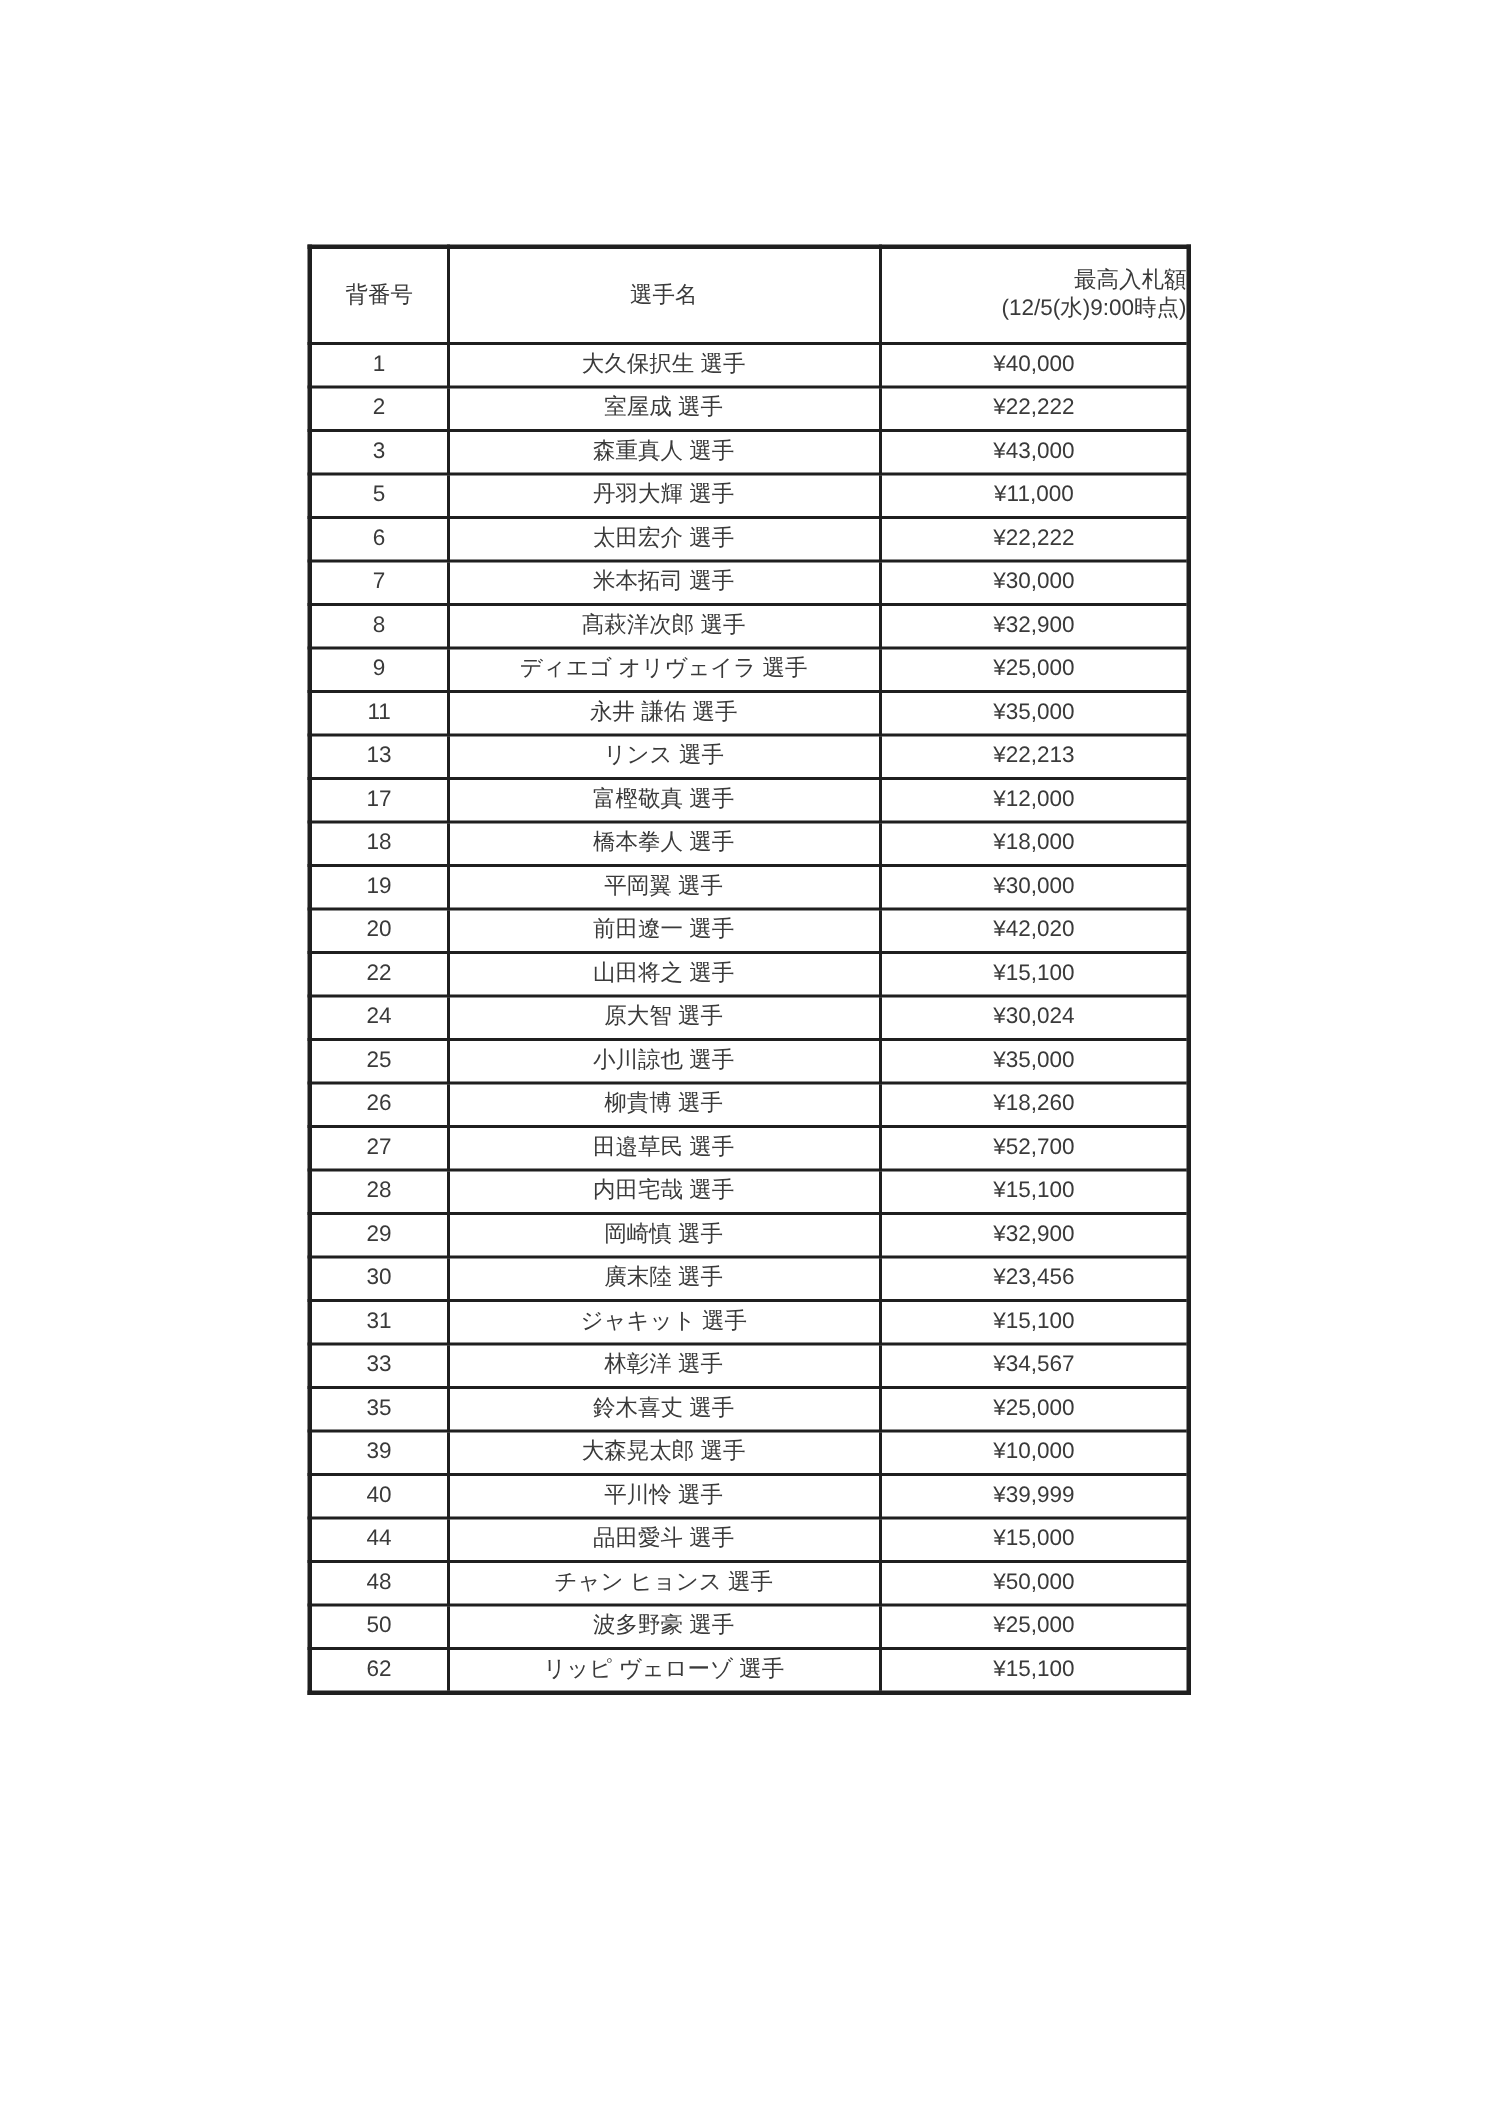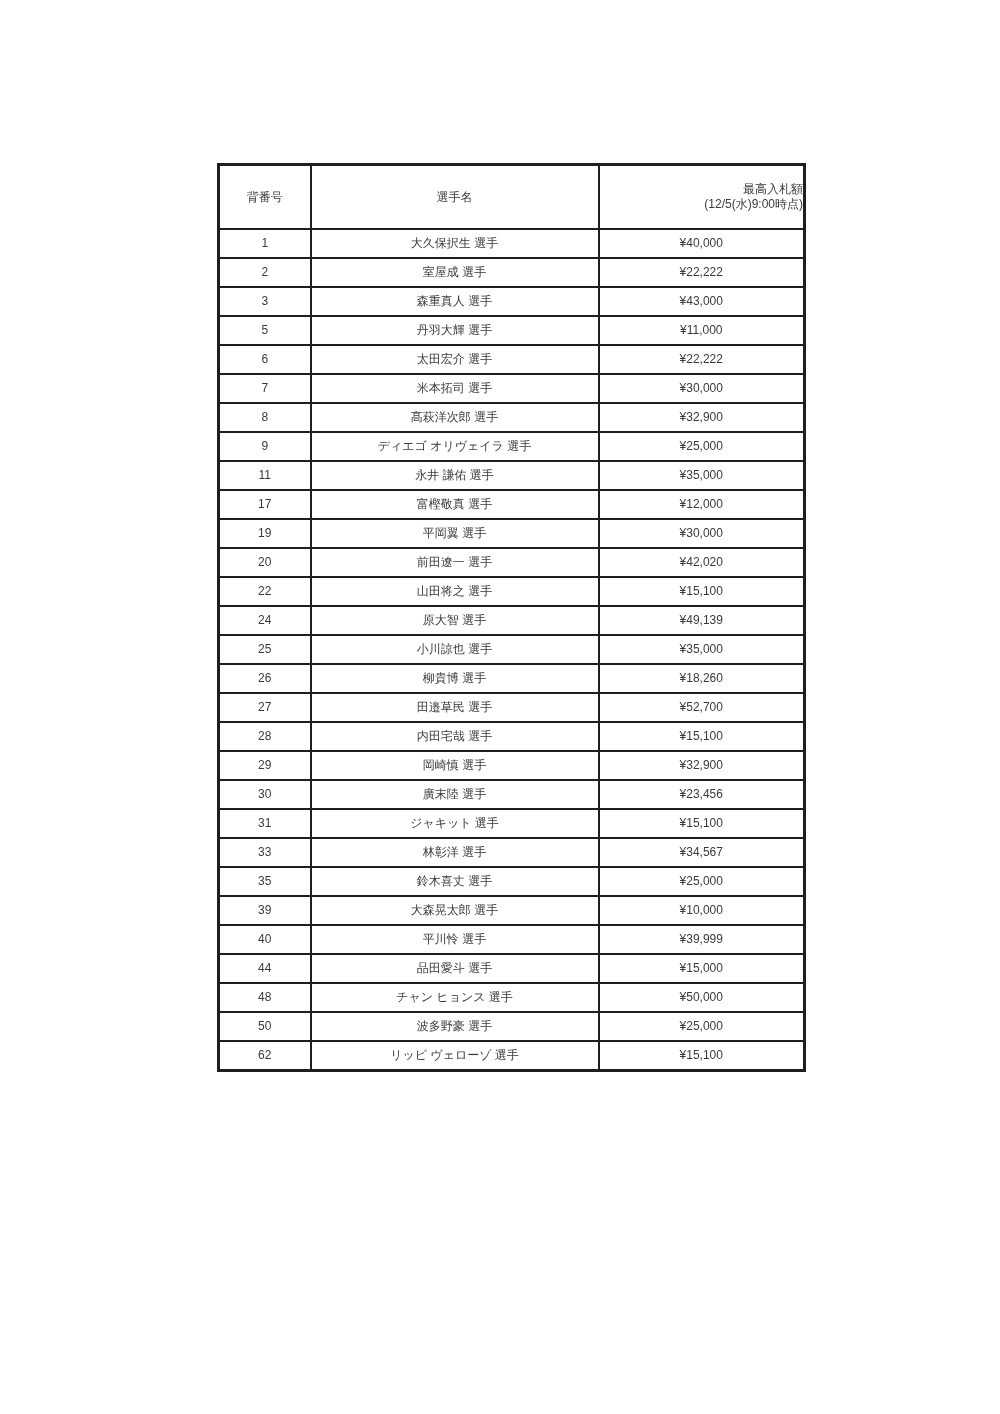--- a/index.html
+++ b/index.html
@@ -14,26 +14,26 @@
     font-family: "Liberation Sans", "DejaVu Sans", sans-serif;
     color: #333333;
   }
   .page {
     position: absolute;
     inset: 0;
     background: #ffffff;
   }
   table.auction {
     position: absolute;
-    left: 217px;
+    left: 205px;
     top: 163px;
     border-collapse: collapse;
     table-layout: fixed;
     width: 586px;
-    font-size: 12px;
+    font-size: 15px;
     color: #3a3a3a;
   }
   table.auction col.c-number { width: 92px; }
   table.auction col.c-name   { width: 288px; }
   table.auction col.c-bid    { width: 206px; }
   table.auction th, table.auction td {
     border: 2px solid #1f1f1f;
     padding: 0;
     background: #ffffff;
     font-weight: 400;
@@ -120,27 +120,37 @@
     <td class="cell-name">ディエゴ オリヴェイラ 選手</td>
     <td class="cell-bid">¥25,000</td>
   </tr>
 
   <tr>
     <td class="cell-number">11</td>
     <td class="cell-name">永井 謙佑 選手</td>
     <td class="cell-bid">¥35,000</td>
   </tr>
 
+  <tr>
+    <td class="cell-number">13</td>
+    <td class="cell-name">リンス 選手</td>
+    <td class="cell-bid">¥22,213</td>
+  </tr>
 
   <tr>
     <td class="cell-number">17</td>
     <td class="cell-name">富樫敬真 選手</td>
     <td class="cell-bid">¥12,000</td>
   </tr>
 
+  <tr>
+    <td class="cell-number">18</td>
+    <td class="cell-name">橋本拳人 選手</td>
+    <td class="cell-bid">¥18,000</td>
+  </tr>
 
   <tr>
     <td class="cell-number">19</td>
     <td class="cell-name">平岡翼 選手</td>
     <td class="cell-bid">¥30,000</td>
   </tr>
 
   <tr>
     <td class="cell-number">20</td>
     <td class="cell-name">前田遼一 選手</td>
@@ -150,21 +160,21 @@
   <tr>
     <td class="cell-number">22</td>
     <td class="cell-name">山田将之 選手</td>
     <td class="cell-bid">¥15,100</td>
   </tr>
 
 
   <tr>
     <td class="cell-number">24</td>
     <td class="cell-name">原大智 選手</td>
-    <td class="cell-bid">¥49,139</td>
+    <td class="cell-bid">¥30,024</td>
   </tr>
 
   <tr>
     <td class="cell-number">25</td>
     <td class="cell-name">小川諒也 選手</td>
     <td class="cell-bid">¥35,000</td>
   </tr>
 
   <tr>
     <td class="cell-number">26</td>

